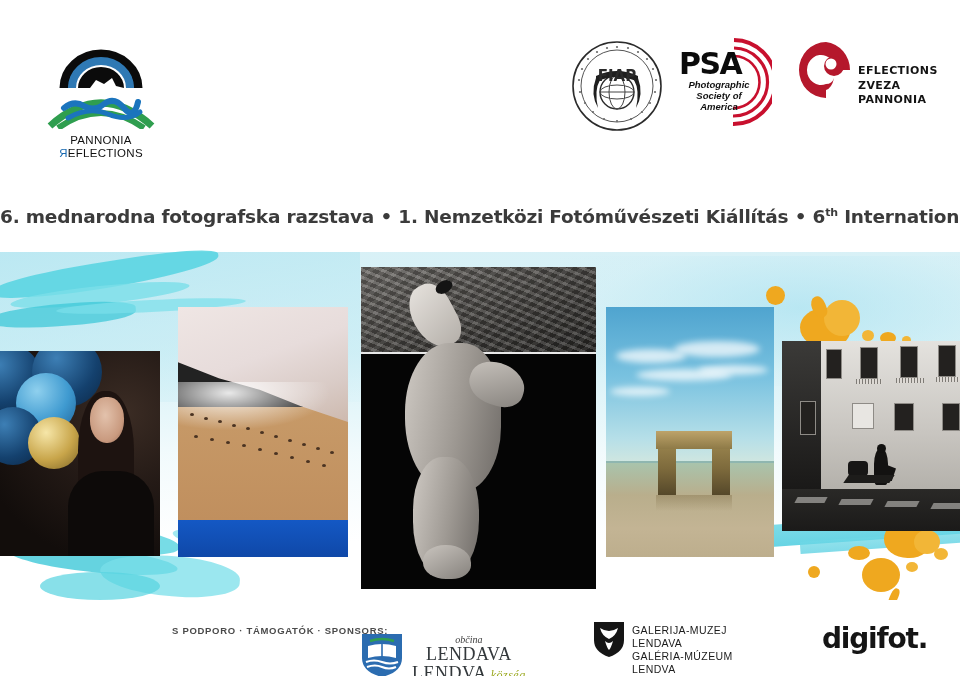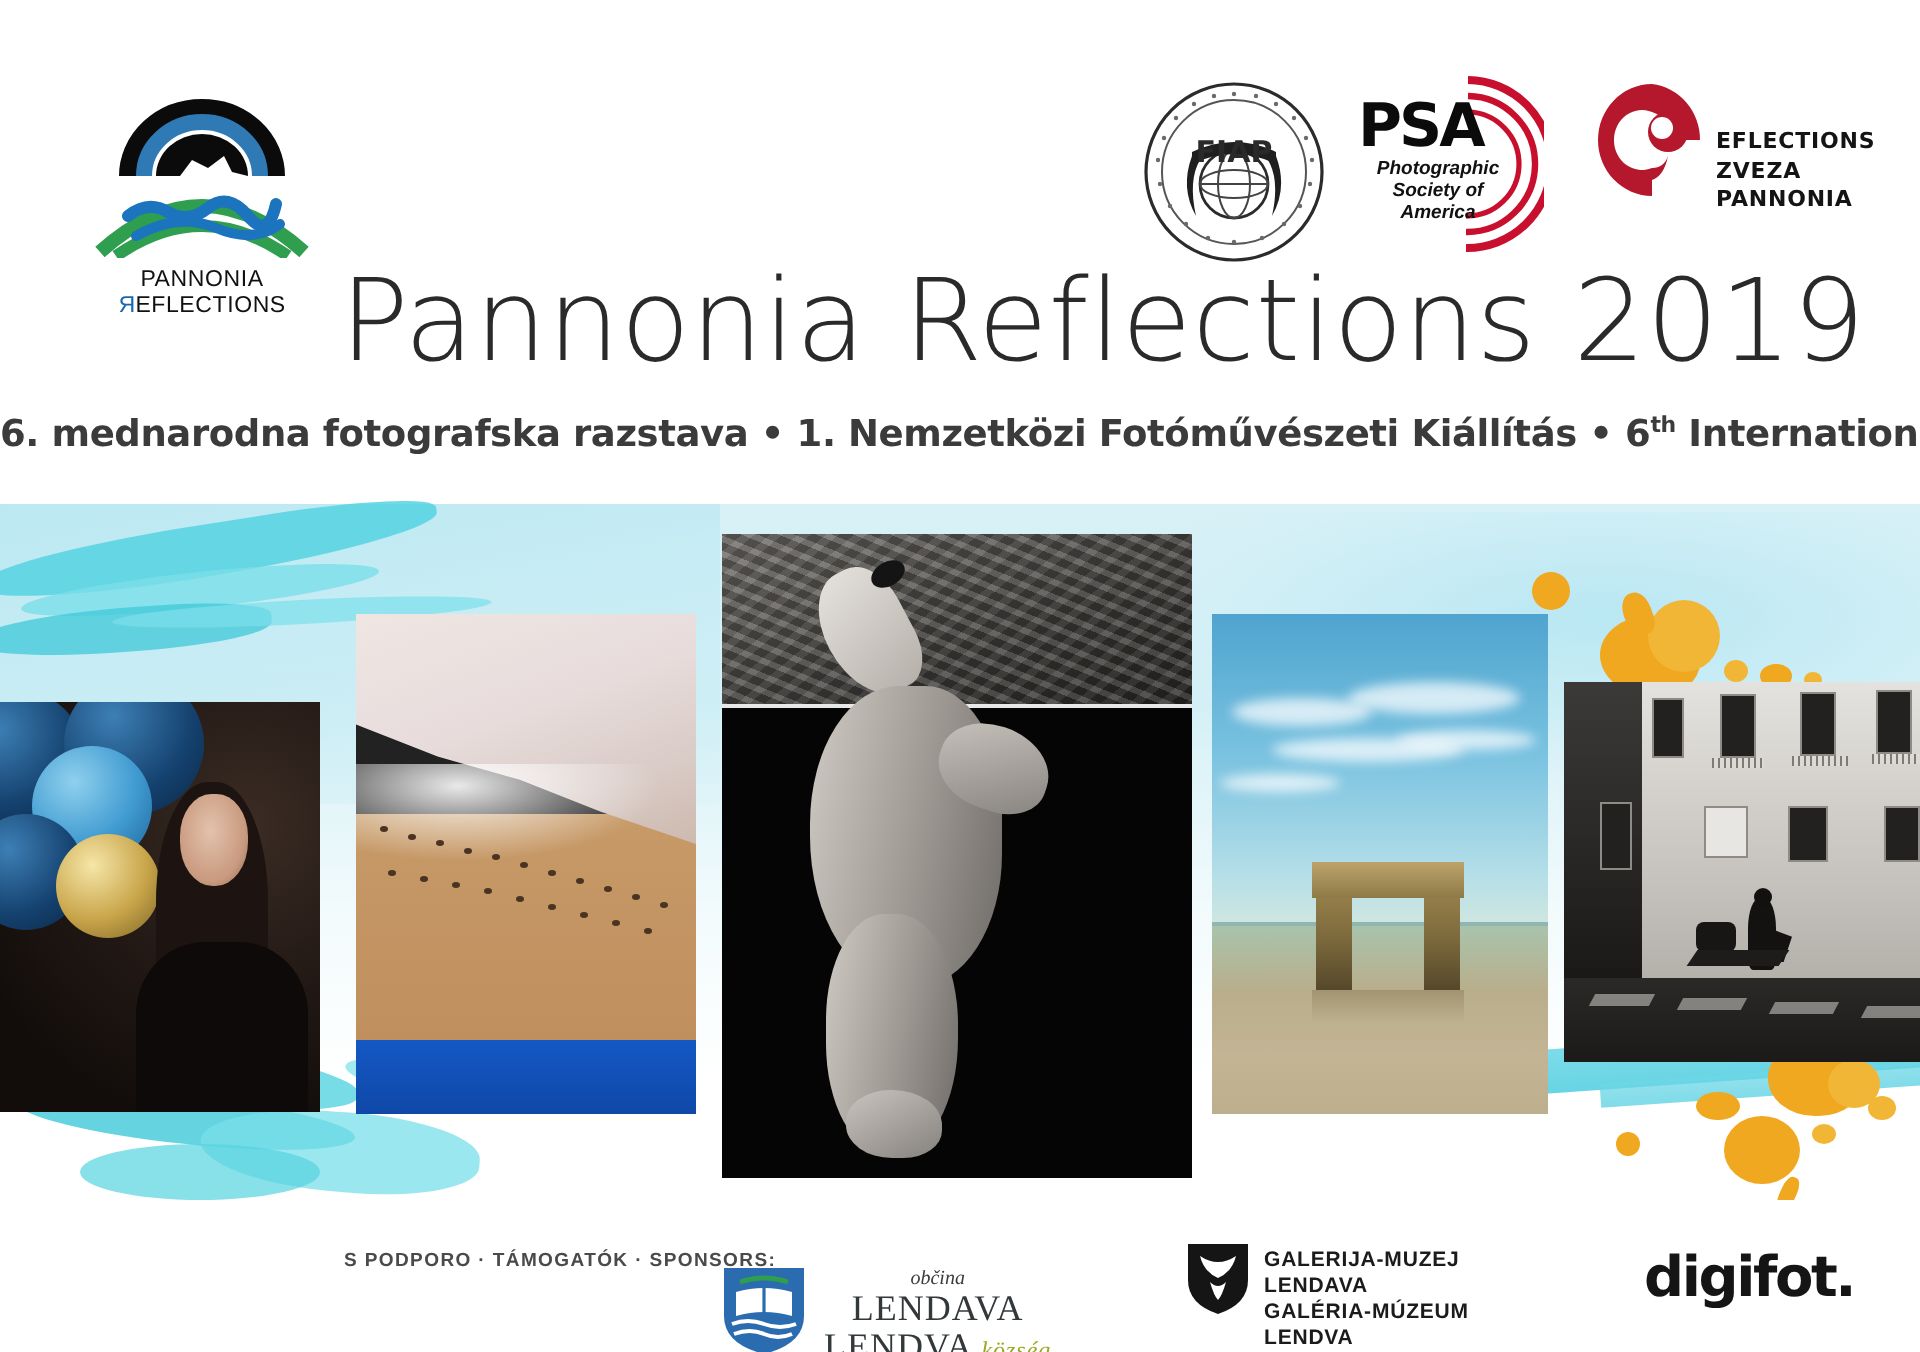--- a/index.html
+++ b/index.html
@@ -145,21 +145,21 @@
     font-size:28px; font-weight:700; color:#151515; letter-spacing:-1.2px;
     font-family:"DejaVu Sans","Liberation Sans",sans-serif; }
 
   .lend-txt{ position:absolute; left:52px; top:2px; }
   .lend-obcina{ font-style:italic; font-size:10px; color:#3b3b3b; font-family:"Liberation Serif",serif; }
   .lend-1, .lend-2{ font-family:"Liberation Serif",serif; font-size:18px; letter-spacing:.5px;
     color:#33383b; line-height:19px; }
   .lend-kozseg{ font-style:italic; font-size:12px; color:#9aa81e; font-family:"Liberation Serif",serif; }
 
   .gal-txt{ position:absolute; left:40px; top:5px; font-size:10.5px; line-height:13px;
-    color:#1b1b1b; letter-spacing:.4px; font-weight:700; }
+    color:#1b1b1b; letter-spacing:.4px; font-weight:400; }
 
   .fzs-txt{ position:absolute; left:60px; top:26px; font-size:11px; line-height:14.5px;
     color:#141414; font-weight:700; letter-spacing:.4px;
     font-family:"DejaVu Sans","Liberation Sans",sans-serif; }
 
   .logo-caption{ position:absolute; left:0; top:98px; width:114px; text-align:center;
     font-size:11.5px; font-weight:400; color:#111; letter-spacing:.3px; line-height:13px; }
   .refl-r{ display:inline-block; transform:scaleX(-1); color:#1768b0; }
 
   .psa-txt{ position:absolute; left:5px; top:47px; width:76px; text-align:center;
@@ -295,21 +295,20 @@
       <circle cx="33" cy="24" r="5.5" fill="#ffffff"></circle>
       <path d="M28 44 Q34 44 36 38 Q34 48 28 50 Z" fill="#b5182c"></path>
     </svg>
     <div class="fzs-txt">
       <span>EFLECTIONS</span><br>
       <span>ZVEZA</span><br>
       <span>PANNONIA</span>
     </div>
   </div>
 
-  <div class="title">Pannonia Reflections 2019</div>
 
   <div class="subtitle">
     <span>6. mednarodna fotografska razstava</span>
     <span>•</span>
     <span>1. Nemzetközi Fotóművészeti Kiállítás</span>
     <span>•</span>
     <span>6</span><sup>th</sup><span> International Salon of Photography</span>
   </div>
 
   <div class="photo ph1">

